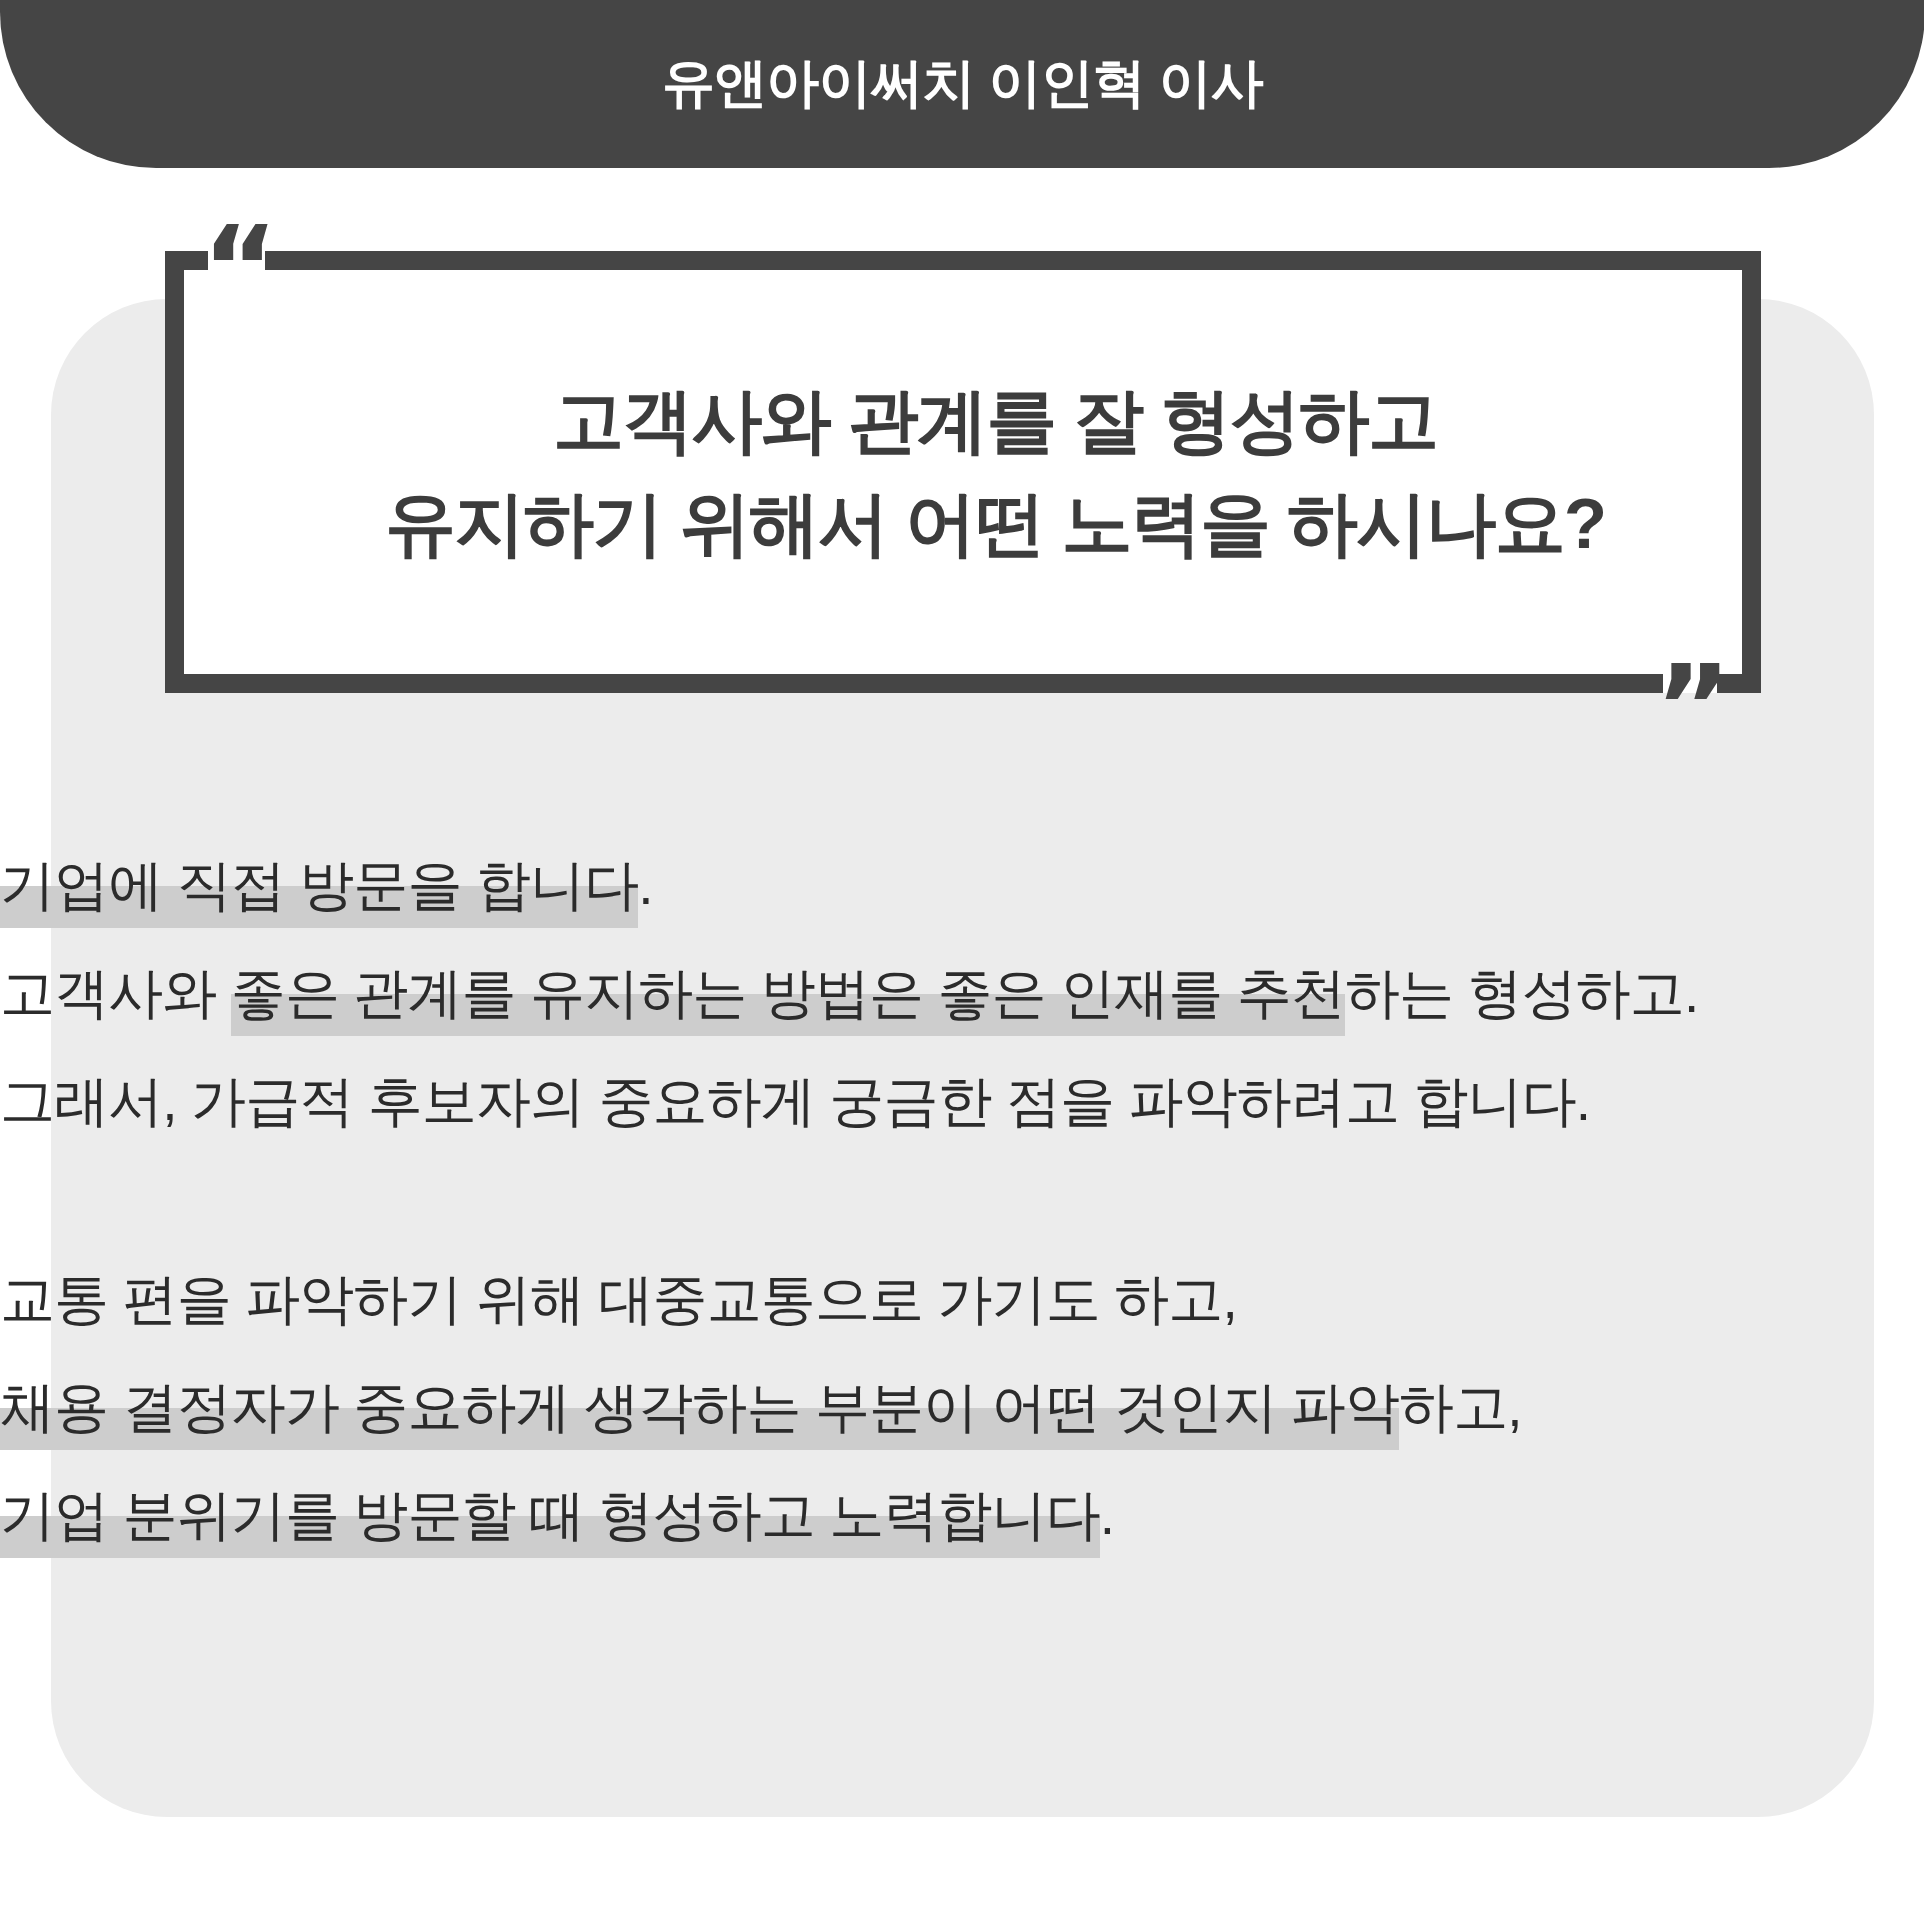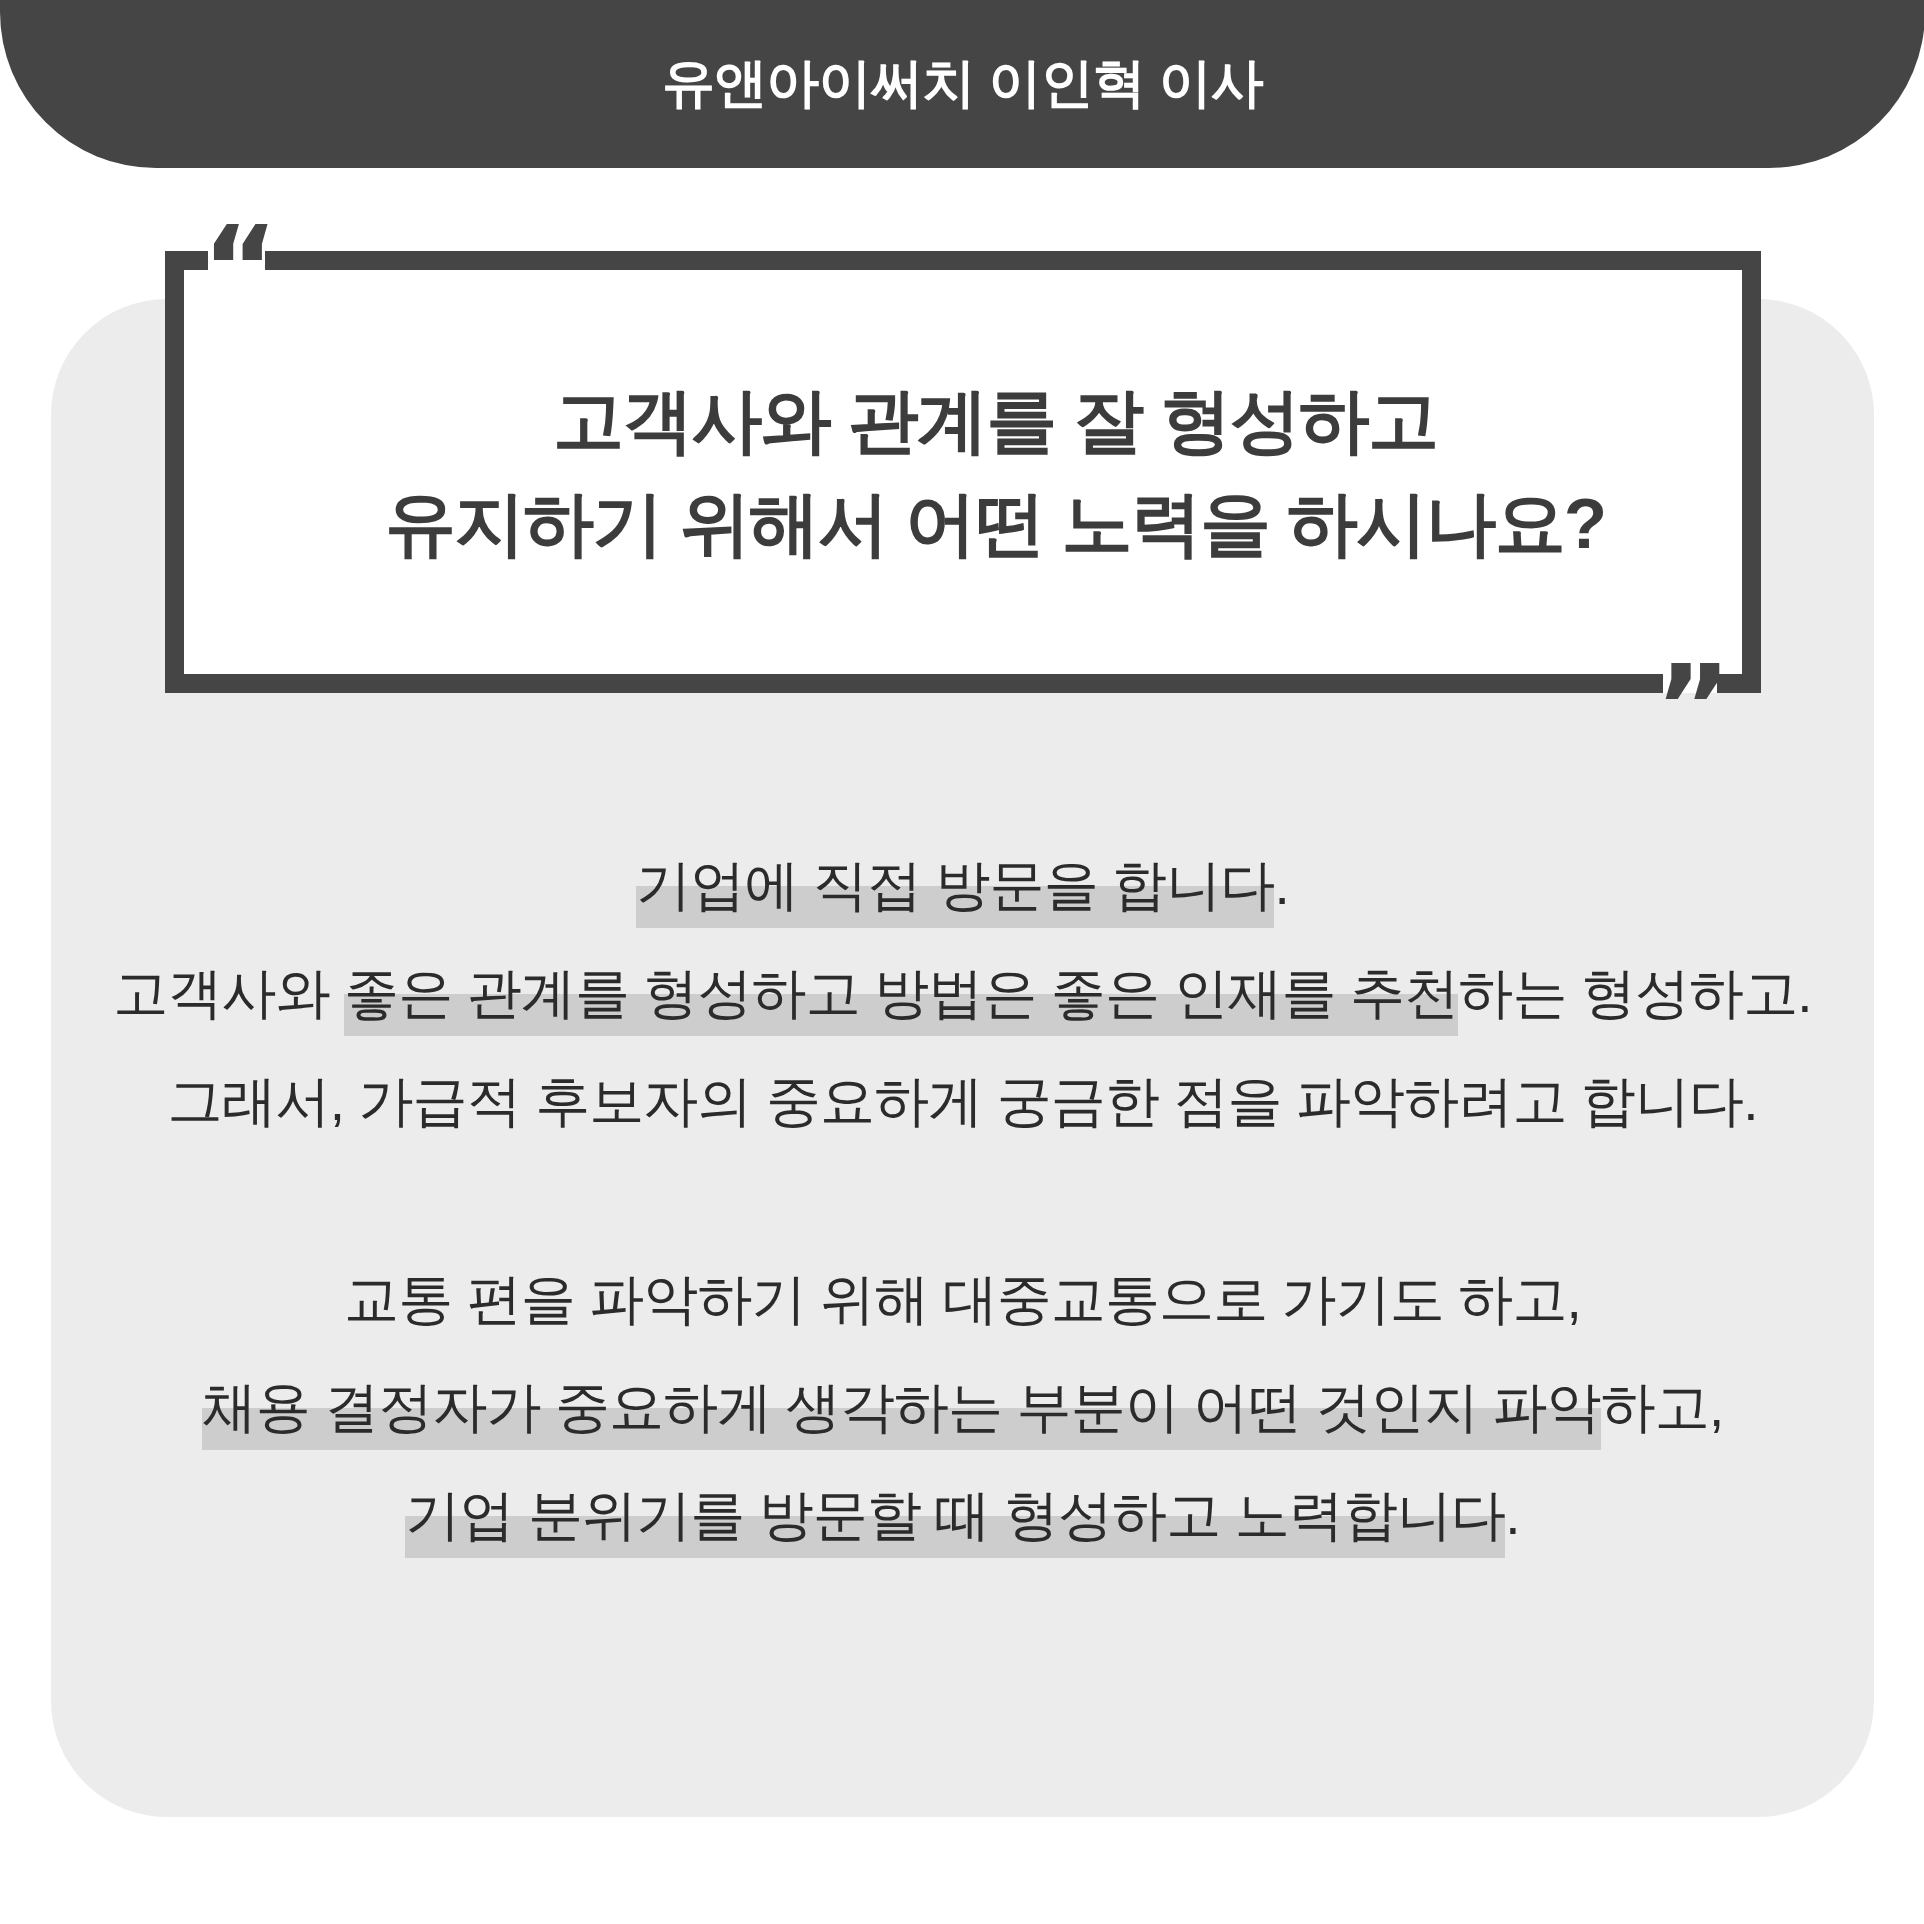--- a/index.html
+++ b/index.html
@@ -41,21 +41,21 @@
     position:absolute;left:18.7px;top:18.7px;width:1559px;height:405px;
     display:flex;flex-direction:column;align-items:center;justify-content:center;
     text-align:center;
     padding-left:32px;
   }
   .question-line{
     font-size:71px;font-weight:bold;color:#3c3c3c;line-height:103px;letter-spacing:-1.8px;
     white-space:nowrap;
   }
   
-  .body-text{position:absolute;left:0;top:831px;width:1925px;text-align:center;}
+  .body-text{position:absolute;left:0;top:831px;width:1925px;}
   .body-line{
     height:108px;line-height:108px;font-size:55px;font-weight:500;color:#2b2b2b;
     letter-spacing:-0.9px;white-space:nowrap;
   }
   .para-gap{height:90px;}
   .hl{
     background-image:linear-gradient(transparent 32px,#cdcdcd 32px);
     background-repeat:no-repeat;
     padding-bottom:11.6px;
   }
@@ -82,21 +82,21 @@
     <div class="quote-glyph quote-open">“</div>
     <div class="quote-glyph quote-close">”</div>
     <div class="question">
       <div class="question-line">고객사와 관계를 잘 형성하고</div>
       <div class="question-line">유지하기 위해서 어떤 노력을 하시나요?</div>
     </div>
   </div>
 
   <div class="body-text" id="body-text">
       <div class="body-line"><span class="hl">기업에 직접 방문을 합니다</span><span>.</span></div>
-      <div class="body-line"><span>고객사와 </span><span class="hl">좋은 관계를 형성하고 방법은 좋은 인재를 추천</span><span>하는 형성하고.</span></div>
+      <div class="body-line"><span>고객사와 </span><span class="hl">좋은 관계를 유지하는 방법은 좋은 인재를 추천</span><span>하는 형성하고.</span></div>
       <div class="body-line"><span>그래서, 가급적 후보자의 중요하게 궁금한 점을 파악하려고 합니다.</span></div>
       <div class="para-gap"></div>
       <div class="body-line"><span>교통 편을 파악하기 위해 대중교통으로 가기도 하고,</span></div>
       <div class="body-line"><span class="hl">채용 결정자가 중요하게 생각하는 부분이 어떤 것인지 파악</span><span>하고,</span></div>
       <div class="body-line"><span class="hl">기업 분위기를 방문할 때 형성하고 노력합니다</span><span>.</span></div>
     </div>
 
 </div>
 
 

